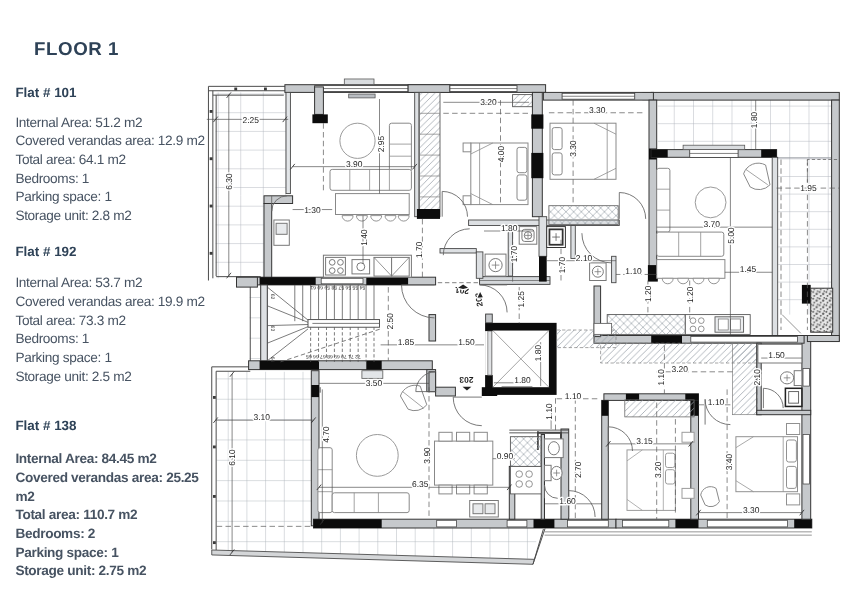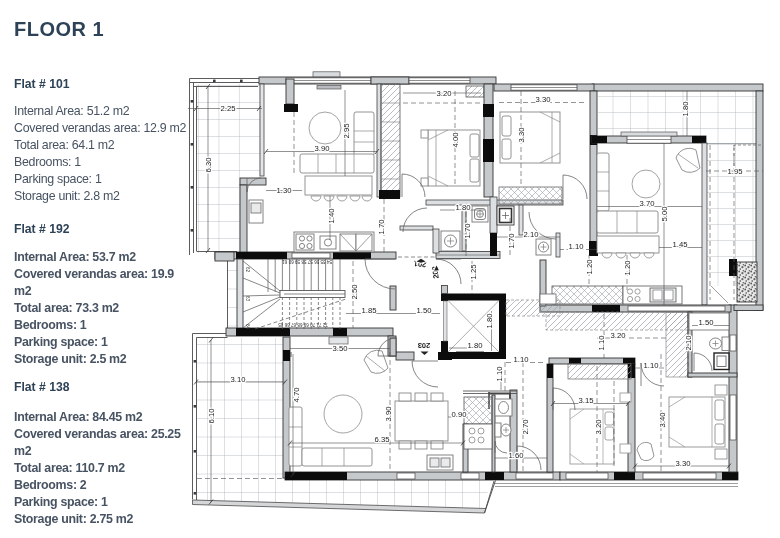--- a/index.html
+++ b/index.html
@@ -1,38 +1,38 @@
 <!DOCTYPE html>
 <html><head>
 <meta charset="utf-8">
 <style>
   html,body{margin:0;padding:0;background:#ffffff;width:780px;height:538px;overflow:hidden;}
   body{font-family:"Liberation Sans", sans-serif;}
   #page{position:relative;width:780px;height:538px;}
   #col{position:absolute;left:14px;top:0;width:190px;color:#475362;}
-  h1{font-size:20px;letter-spacing:.5px;color:#2e4257;margin:0;position:absolute;top:18px;left:0;white-space:nowrap;}
+  h1{font-size:17px;letter-spacing:.5px;color:#2e4257;margin:17px;position:absolute;top:18px;left:0;white-space:nowrap;}
   .fh{font-size:12.2px;font-weight:bold;color:#2e4257;position:absolute;left:0;white-space:nowrap;}
   .fb{font-size:12.4px;line-height:17px;letter-spacing:-0.3px;position:absolute;left:0;width:178px;}
   svg{position:absolute;left:0;top:0;}
 </style>
 </head>
 <body>
 <div id="page">
 
 <div id="col">
 
   <h1>FLOOR 1</h1>
 
   <div class="fh" style="top:77px;">Flat # 101</div>
 
   <div class="fb" style="top:103px;">Internal Area: 51.2 m2<br>Covered verandas area: 12.9 m2<br>Total area: 64.1 m2<br>Bedrooms: 1<br>Parking space: 1<br>Storage unit: 2.8 m2</div>
 
   <div class="fh" style="top:222px;">Flat # 192</div>
 
-  <div class="fb" style="top:249px;font-weight:bold;">Internal Area: 53.7 m2<br>Covered verandas area: 19.9 m2<br>Total area: 73.3 m2<br>Bedrooms: 1<br>Parking space: 1<br>Storage unit: 2.5 m2</div>
+  <div class="fb" style="top:249px;">Internal Area: 53.7 m2<br>Covered verandas area: 19.9 m2<br>Total area: 73.3 m2<br>Bedrooms: 1<br>Parking space: 1<br>Storage unit: 2.5 m2</div>
 
   <div class="fh" style="top:380px;">Flat # 138</div>
 
   <div class="fb" style="top:409px;font-weight:bold;">Internal Area: 84.45 m2<br>Covered verandas area: 25.25 m2<br>Total area: 110.7 m2<br>Bedrooms: 2<br>Parking space: 1<br>Storage unit: 2.75 m2</div>
 </div>
 <svg width="780" height="538" viewBox="0 0 780 538">
 <defs>
   <pattern id="tileS" width="20.5" height="17" patternUnits="userSpaceOnUse" patternTransform="translate(13.4 0)">
     <rect width="20.5" height="17" fill="#ffffff"></rect>
     <path d="M20.5 0H0V17" fill="none" stroke="#abb1b8" stroke-width="0.8"></path>

